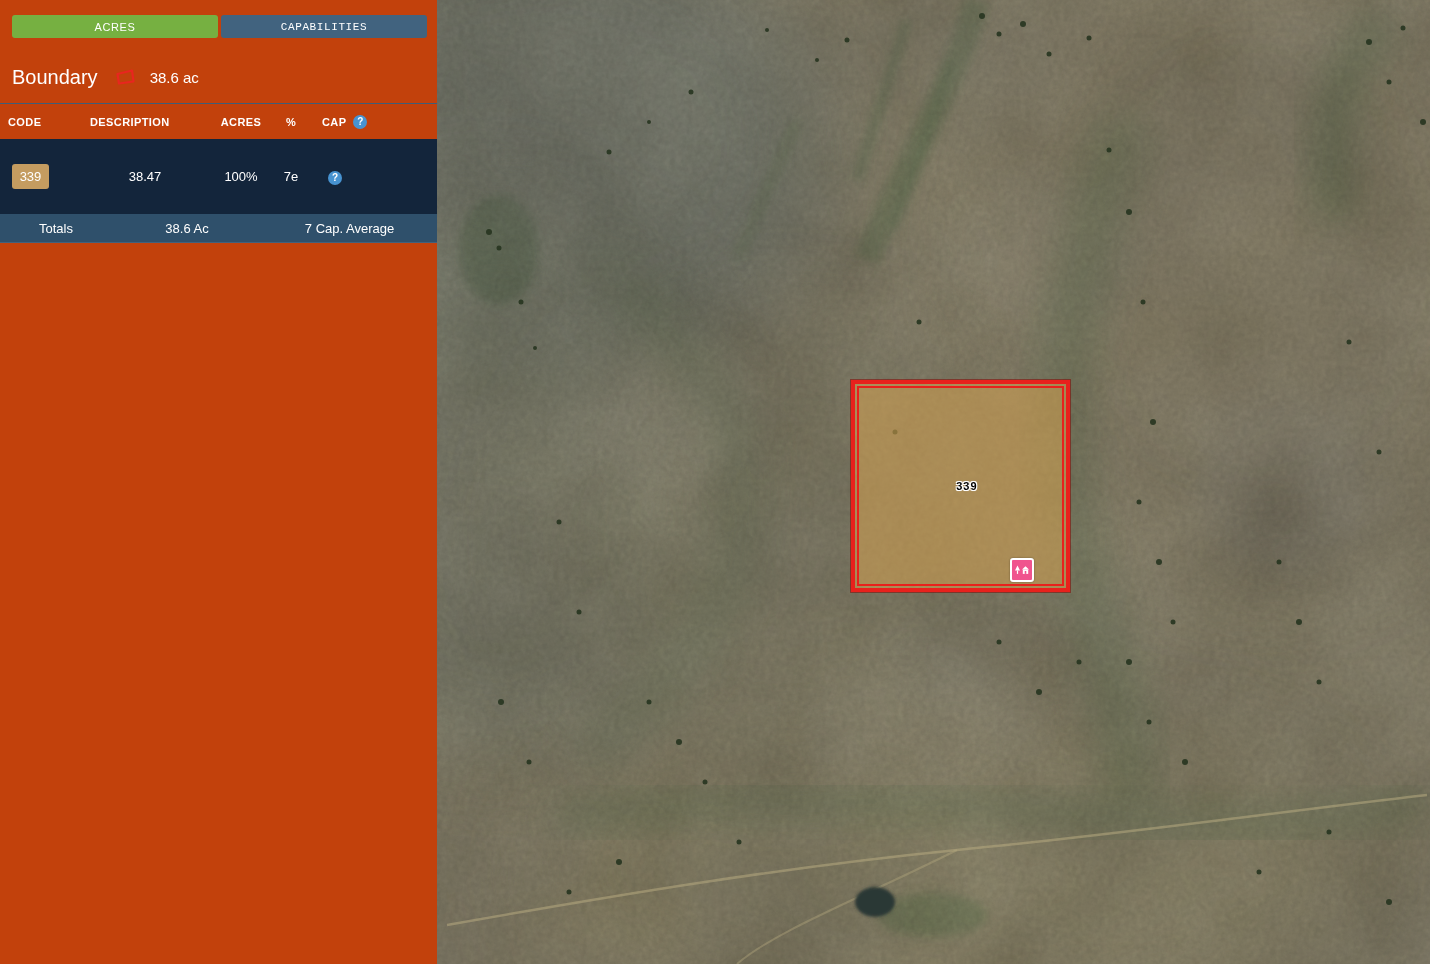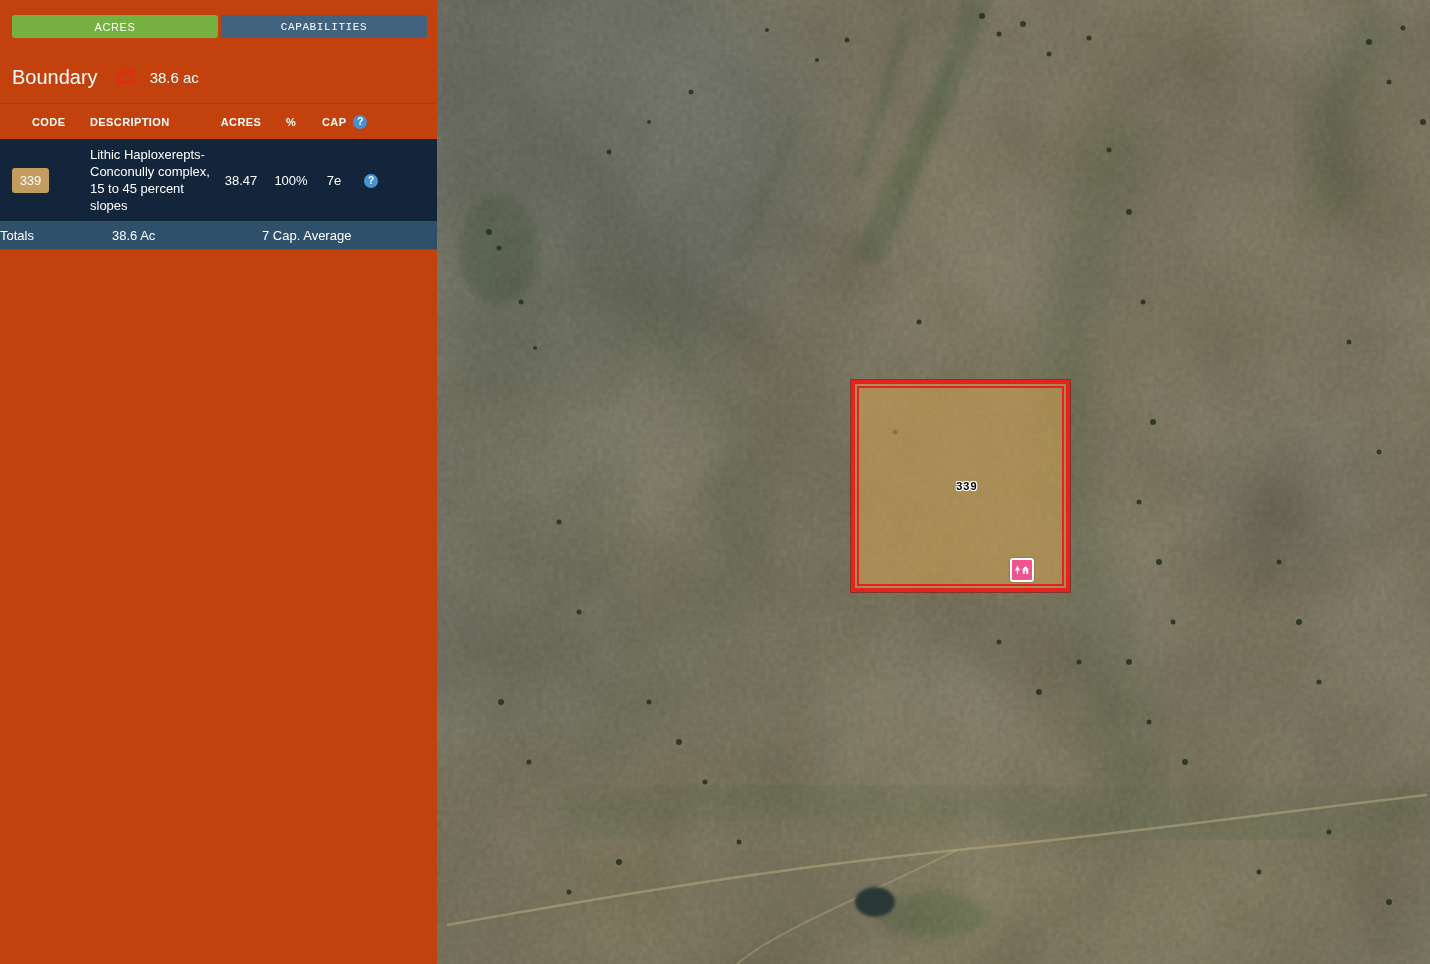--- a/index.html
+++ b/index.html
@@ -22,21 +22,21 @@
   .tab.inactive{background:#41637f;font-family:Liberation Mono, monospace;}
   .boundary-row{display:flex;align-items:center;margin:24px 0 0 12px;height:30px;}
   .boundary-label{font-size:20px;}
   .boundary-icon{margin:0 13px 0 15px;display:flex;align-items:center;}
   .boundary-area{font-size:15px;}
   .thead{
     margin-top:11px;height:35px;border-top:1px solid #3e5d78;
     display:grid;grid-template-columns:74px 142px 50px 50px 36px 1fr;
     align-items:center;font-size:11px;font-weight:bold;letter-spacing:.4px;
   }
-  .th-code{padding-left:32px;}
+  .th-code{padding-left:8px;}
   .th-desc{padding-left:16px;}
   .th-c{text-align:center;}
   .th-cap{display:flex;align-items:center;padding-left:6px;}
   .th-cap .help{margin-left:7px;}
   .trow{
     background:#13253b;display:grid;grid-template-columns:74px 142px 50px 50px 36px 1fr;
     align-items:center;min-height:75px;font-size:13px;padding:0;
   }
   .badge{
     display:inline-flex;align-items:center;justify-content:center;
@@ -47,21 +47,21 @@
   .cell-c{text-align:center;}
   .cell-help{padding-left:12px;}
   .help{
     width:14px;height:14px;border-radius:50%;background:#4793d1;color:#fff;
     font-size:10px;font-weight:bold;display:inline-flex;align-items:center;
     justify-content:center;cursor:pointer;line-height:1;
   }
   .totals{
     height:28px;background:#2f506b;border-bottom:1px solid #43617c;
     display:grid;grid-template-columns:112px 150px 1fr;align-items:center;
-    text-align:left;font-size:13px;
+    text-align:center;font-size:13px;
   }
   
   .map{
     position:absolute;left:437px;top:0;width:993px;height:964px;
     overflow:hidden;background:#958c6e;cursor:grab;
   }
   .terrain{position:absolute;left:0;top:0;width:993px;height:964px;display:block;}
   .parcel{
     position:absolute;left:414px;top:380px;width:219px;height:212px;
     box-sizing:border-box;background:rgba(213,163,80,.55);
@@ -112,21 +112,20 @@
       <div class="th-cap" style="grid-column:5 / 7;">
         <span>CAP</span>
         <span class="help">?</span>
       </div>
     </div>
 
     <div class="trow">
       <div>
         <span class="badge">339</span>
       </div>
-      <div class="desc">Lithic Haploxerepts-Conconully complex, 15 to 45 percent slopes</div>
       <div class="cell-c">38.47</div>
       <div class="cell-c">100%</div>
       <div class="cell-c">7e</div>
       <div class="cell-help">
         <span class="help">?</span>
       </div>
     </div>
 
     <div class="totals">
       <div>Totals</div>

